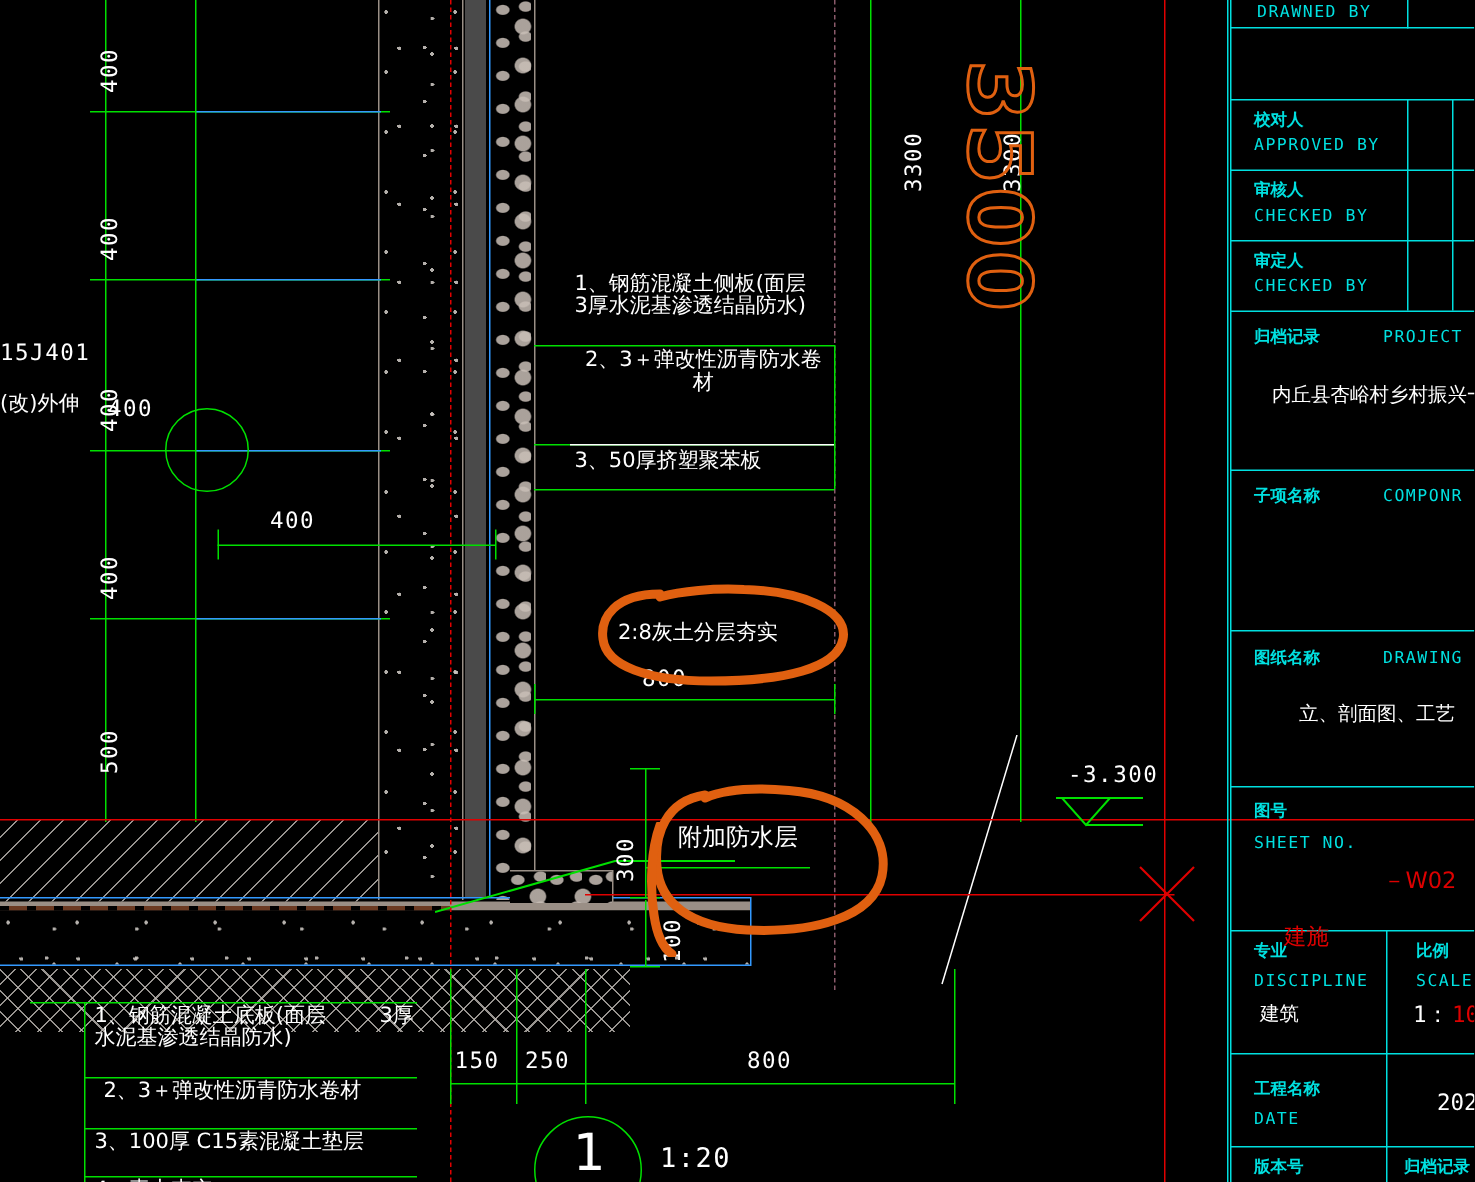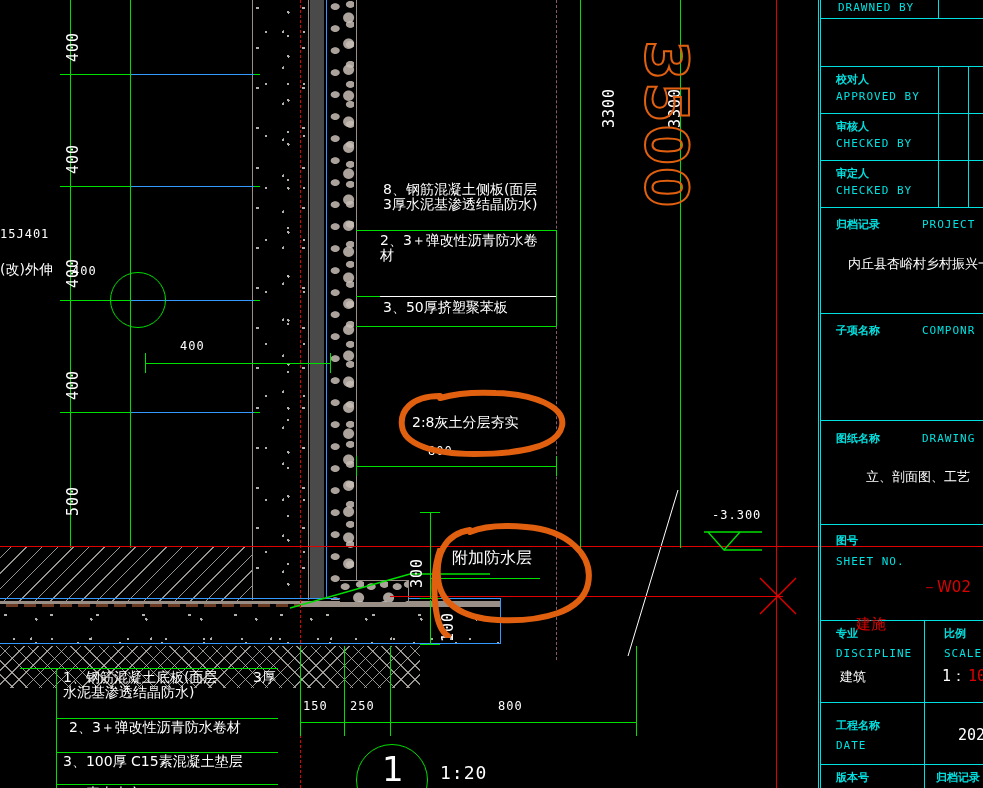--- a/index.html
+++ b/index.html
@@ -24,21 +24,21 @@
 
   .g  { border-color:#00e000; }   
   .c  { border-color:#00e0e0; }   
   .r  { border-color:#e00000; }   
   .b  { border-color:#3399ff; }
   .gy { border-color:#9a8f86; }   
 
   
   .txt { position:absolute; white-space:nowrap; line-height:1.05; }
   .dim {
-    color:#ffffff; font-size:12px; letter-spacing:1px;
+    color:#ffffff; font-size:15px; letter-spacing:1px;
     font-family:"DejaVu Sans Mono", monospace;
   }
   .dimv {
     color:#ffffff; font-size:15px; letter-spacing:1px;
     font-family:"DejaVu Sans Mono", monospace;
     transform-origin: 0 0;
     transform: rotate(-90deg);
   }
   .note {
     color:#ffffff; font-size:14px; letter-spacing:0px;
@@ -225,23 +225,23 @@
 
   <div class="txt dim" style="left:303px; top:700px;">150</div>
   <div class="txt dim" style="left:350px; top:700px;">250</div>
   <div class="txt dim" style="left:498px; top:700px;">800</div>
 
   <div class="txt dim" style="left:0px; top:228px;">15J401</div>
   <div class="txt note" style="left:0px; top:262px;">(改)外伸</div>
   <div class="txt dim" style="left:72px; top:265px;">400</div>
 
   <div class="abs" style="left:380px; top:182px; width:176px; height:146px;">
-    <div class="txt note" style="left:3px; top:0px; white-space:pre;">8、钢筋混凝土侧板(面层
+    <div class="txt note" style="left:3px; top:0px; white-space:pre;">1、钢筋混凝土侧板(面层
 3厚水泥基渗透结晶防水)</div>
-    <div class="txt note" style="left:0; top:51px; white-space:pre;">2、3＋弹改性沥青防水卷
+    <div class="txt note" style="left:10px; top:51px; white-space:pre;text-align:center;">2、3＋弹改性沥青防水卷
 材</div>
     <div class="txt note" style="left:3px; top:118px; white-space:pre;">3、50厚挤塑聚苯板</div>
   </div>
 
   <div class="hline g" style="left:356px; top:230px; width:200px;"></div>
   <div class="hline g" style="left:356px; top:296px; width:200px;"></div>
   <div class="hline g" style="left:356px; top:326px; width:200px;"></div>
   <div class="vline g" style="left:556px; top:230px; height:96px;"></div>
   <div class="hline" style="left:380px; top:296px; width:176px; border-color:#ffffff;"></div>
 

